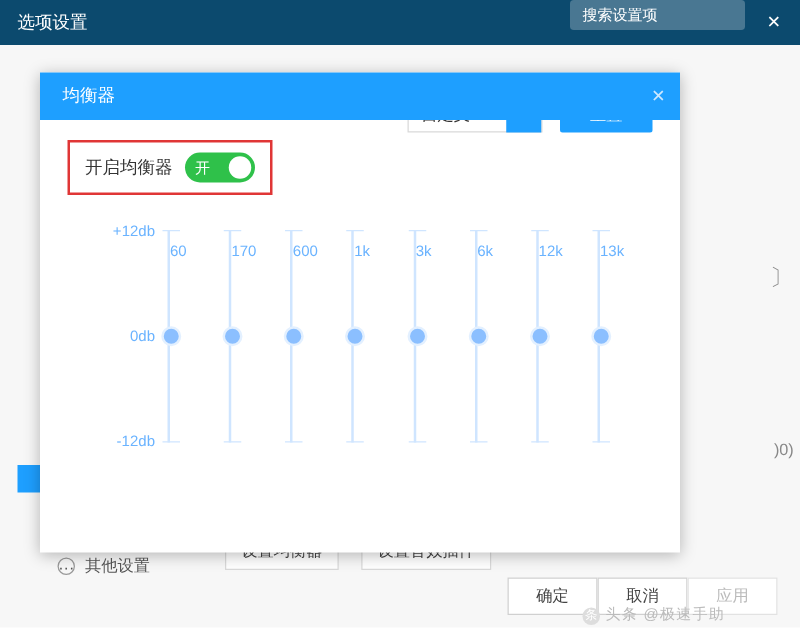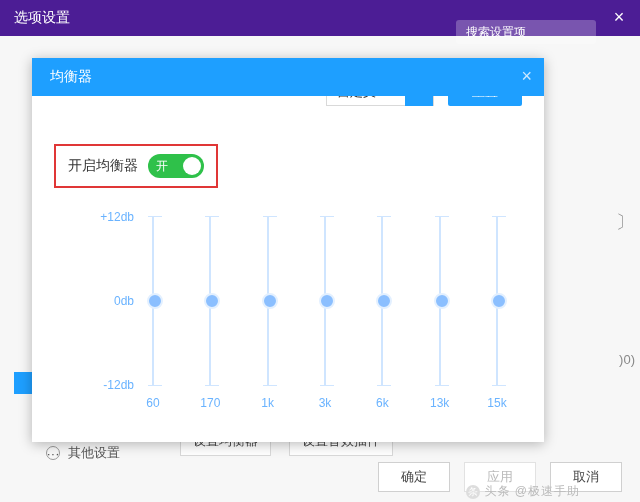--- a/index.html
+++ b/index.html
@@ -1,23 +1,23 @@
 <!DOCTYPE html>
 <html><head>
 <meta charset="utf-8">
 <style>
   * { box-sizing: border-box; margin: 0; padding: 0; font-family: "Microsoft YaHei", sans-serif; }
   body { width: 640px; height: 502px; background: #f7f7f7; position: relative; overflow: hidden; }
 
   .top-bar {
-    width: 100%; height: 36px; background: #4c1d95; display: flex; align-items: center;
+    width: 100%; height: 36px; background: #0c4a6e; display: flex; align-items: center;
     color: #fff; font-size: 14px; padding-left: 14px; position: relative;
   }
   .top-bar .search {
-    position: absolute; right: 44px; top: 20px; width: 140px; height: 24px;
+    position: absolute; right: 44px; top: 0; width: 140px; height: 24px;
     background: rgba(255,255,255,.25); border-radius: 3px; display: flex; align-items: center;
     padding-left: 10px; color: #fff; font-size: 12px;
   }
   .top-bar .close-main {
     position: absolute; right: 12px; top: 8px; width: 18px; height: 18px;
     color: #fff; font-size: 18px; line-height: 18px; text-align: center; cursor: pointer;
   }
 
   .modal {
     position: absolute; left: 32px; top: 58px; width: 512px; height: 384px;
@@ -27,21 +27,21 @@
     width: 100%; height: 38px; background: #1e9fff; color: #fff; font-size: 14px;
     display: flex; align-items: center; padding-left: 18px; position: relative;
   }
   .modal-close {
     position: absolute; right: 12px; top: 8px; font-size: 18px; color: #cde8ff; cursor: pointer;
   }
 
   .panel { padding: 16px 22px 10px 22px; }
 
   .enable-box {
-    display: inline-flex; align-items: center; border: 2px solid #e03636; padding: 8px 12px; margin-top: 32px;
+    display: inline-flex; align-items: center; border: 2px solid #e03636; padding: 8px 12px;
   }
   .enable-box .label { font-size: 14px; color: #333; margin-right: 10px; }
   .toggle {
     width: 56px; height: 24px; border-radius: 12px; background: #2fc14a; position: relative;
     display: flex; align-items: center; color: #fff; font-size: 12px; padding-left: 8px; cursor: pointer;
   }
   .toggle .knob {
     position: absolute; right: 3px; top: 3px; width: 18px; height: 18px; border-radius: 50%;
     background: #fff;
   }
@@ -55,27 +55,27 @@
   .select .arrow { width: 28px; height: 28px; background: #1e9fff; color: #fff; display: flex; align-items: center; justify-content: center; font-size: 12px;}
   .reset-btn {
     width: 74px; height: 28px; background: #1e9fff; color: #fff; font-size: 13px; border-radius: 2px;
     display: flex; align-items: center; justify-content: center; cursor: pointer;
   }
 
   .eq-area { margin-top: 28px; display: flex; }
   .db-labels {
     width: 80px; position: relative; height: 180px; font-size: 12px; color: #6ab3ff; text-align: right;
   }
-  .db-labels div { position: absolute; right: 0; }
+  .db-labels div { position: absolute; right: 10px; }
   .db-labels .p12 { top: -6px; }
   .db-labels .zero { top: 78px; }
   .db-labels .n12 { top: 162px; margin-left: 12px; }
 
   .sliders { flex: 1; display: flex; justify-content: space-between; padding-right: 6px; height: 200px; }
-  .slider { width: 38px; display: flex; flex-direction: column; align-items: center; }
+  .slider { width: 38px; display: flex; flex-direction: row; align-items: flex-start; }
   .track {
     width: 2px; height: 170px; background: repeating-linear-gradient(
       to bottom, #cfe5ff 0 1px, transparent 1px 10px);
     position: relative; border-left: 2px solid #cfe5ff;
   }
   .track::before, .track::after {
     content: ""; position: absolute; left: -6px; width: 14px; height: 1px; background: #cfe5ff;
   }
   .track::before { top: 0; } .track::after { bottom: 0; }
   .handle {
@@ -89,21 +89,21 @@
   }
   .behind-btn .ghost {
     border: 1px solid #d9d9d9; padding: 5px 12px; font-size: 13px; color: #444; background: #fff;
   }
   .behind-radio { position: absolute; left: 46px; bottom: 40px; display: flex; flex-direction: column; gap: 10px; font-size: 13px; color: #555;}
   .behind-radio .row { display: flex; align-items: center; gap: 8px; }
   .radio-dot { width: 14px; height: 14px; border-radius: 50%; border: 1.5px solid #999; display:inline-flex; align-items:center; justify-content:center;}
   .radio-dot.fill::after{content:"";width:7px;height:7px;border-radius:50%;background:#555;}
 
   .footer-btns {
-    position: absolute; right: 18px; bottom: 10px; display: flex; gap: 14px;
+    position: absolute; right: 18px; bottom: 10px; display: flex; 
   }
   .footer-btns .btn {
     border: 1px solid #d0d0d0; padding: 5px 22px; font-size: 13px; color: #444; background: #fff; cursor: pointer;
   }
   .footer-btns .btn.dim { color: #bbb; border-color: #e2e2e2; }
 
   .blue-strip { position: absolute; left: 14px; top: 372px; width: 18px; height: 22px; background: #1e9fff;}
   .side-bracket { position:absolute; right:6px; top:210px; color:#888; font-size:18px;}
   .side-bracket2{ position:absolute; right:5px; top:352px; color:#888; font-size:13px;}
 
@@ -180,52 +180,58 @@
           <div class="slider">
             <div class="track">
               <div class="handle" style="top: 77px;"></div>
             </div>
             <div class="freq">170</div>
           </div>
           <div class="slider">
             <div class="track">
               <div class="handle" style="top: 77px;"></div>
             </div>
+            <div class="freq">600</div>
+          </div>
+          <div class="slider">
+            <div class="track">
+              <div class="handle" style="top: 77px;"></div>
+            </div>
             <div class="freq">1k</div>
           </div>
           <div class="slider">
             <div class="track">
               <div class="handle" style="top: 77px;"></div>
             </div>
             <div class="freq">3k</div>
           </div>
           <div class="slider">
             <div class="track">
               <div class="handle" style="top: 77px;"></div>
             </div>
             <div class="freq">6k</div>
           </div>
           <div class="slider">
             <div class="track">
               <div class="handle" style="top: 77px;"></div>
             </div>
+            <div class="freq">12k</div>
+          </div>
+          <div class="slider">
+            <div class="track">
+              <div class="handle" style="top: 77px;"></div>
+            </div>
             <div class="freq">13k</div>
-          </div>
-          <div class="slider">
-            <div class="track">
-              <div class="handle" style="top: 77px;"></div>
-            </div>
-            <div class="freq">15k</div>
           </div>
         </div>
     </div>
   </div>
 </div>
 
 <div class="footer-btns">
   <div class="btn">确定</div>
+  <div class="btn">取消</div>
   <div class="btn dim">应用</div>
-  <div class="btn">取消</div>
 </div>
 
 <div class="watermark">
   <span class="ico">条</span><span>头条 @极速手助</span>
 </div>
 
 </body></html>

